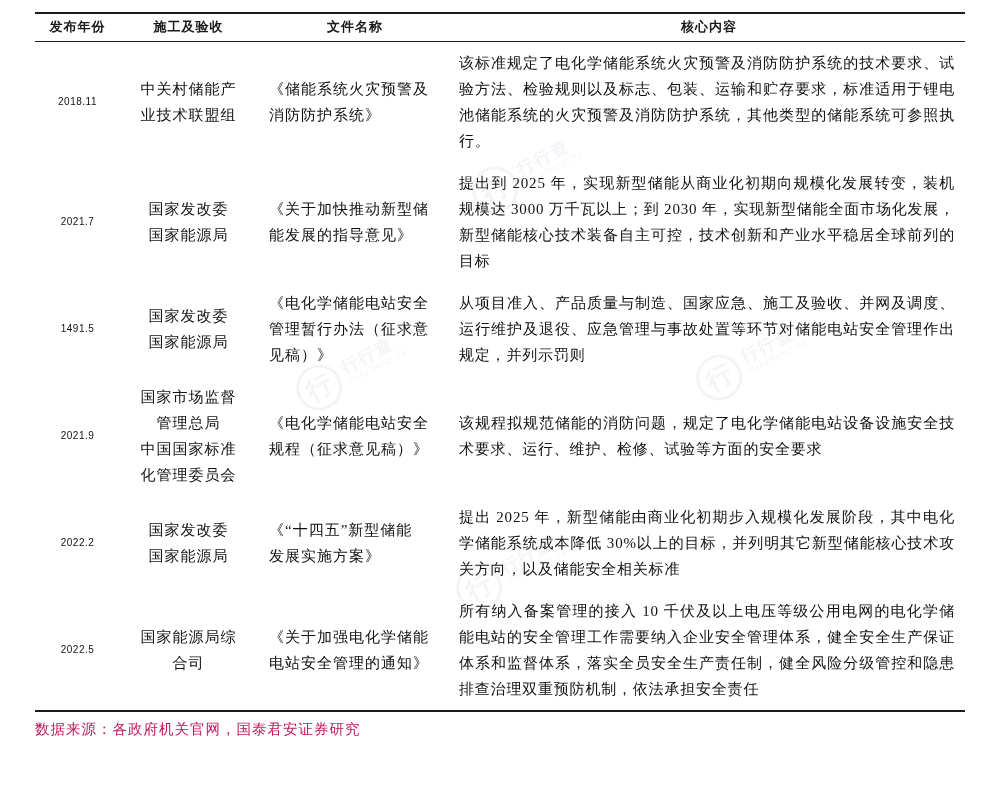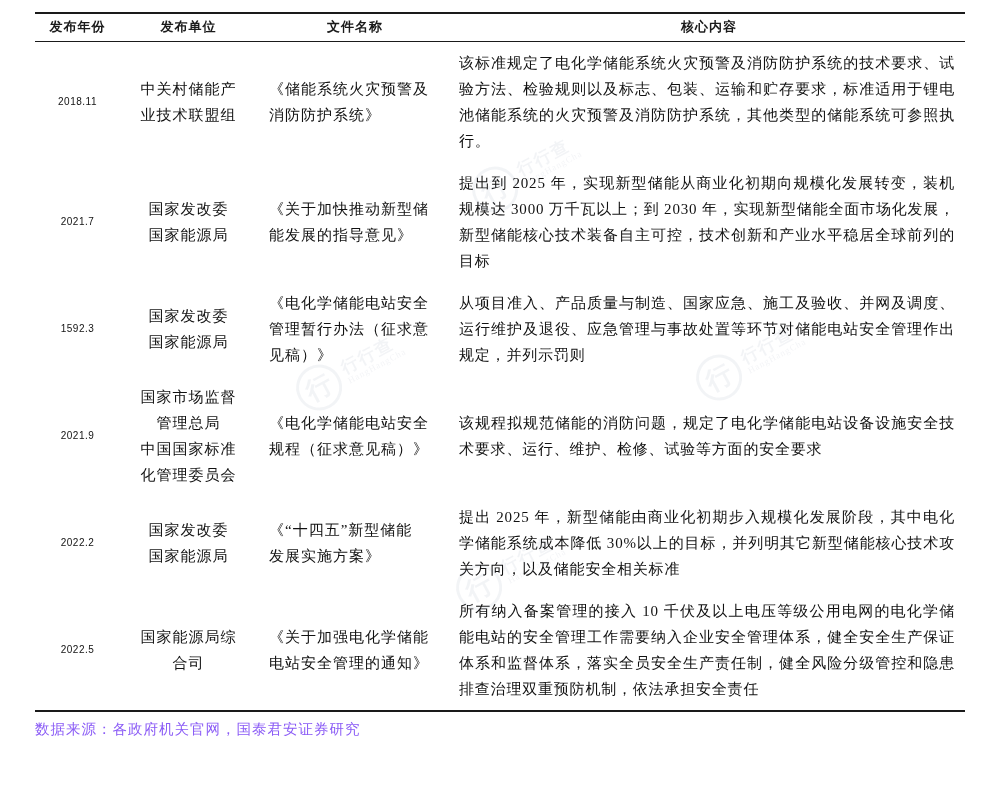--- a/index.html
+++ b/index.html
@@ -78,21 +78,21 @@
     padding-left: 6px;
     padding-right: 10px;
     letter-spacing: 0.8px;
   }
   
   .footer-note {
     width: 930px;
     padding-top: 8px;
     font-size: 14.5px;
     letter-spacing: 1px;
-    color: #8b5cf6;
+    color: #be185d;
   }
   
   .watermark {
     position: absolute;
     display: flex;
     align-items: center;
     gap: 6px;
     transform: rotate(-28deg);
     opacity: 0.07;
     color: #5b6b8c;
@@ -126,21 +126,21 @@
   <table class="policy-table">
     <colgroup>
       <col class="c-year">
         <col class="c-unit">
         <col class="c-doc">
         <col class="c-content">
     </colgroup>
     <thead>
       <tr>
         <th>发布年份</th>
-        <th>发布单位</th>
+        <th>施工及验收</th>
         <th>文件名称</th>
         <th>核心内容</th>
       </tr>
     </thead>
     <tbody>
       <tr>
         <td class="cell-year">2018.11</td>
         <td class="cell-unit">中关村储能产
 业技术联盟组</td>
         <td class="cell-doc">《储能系统火灾预警及
@@ -149,21 +149,21 @@
       </tr>
       <tr>
         <td class="cell-year">2021.7</td>
         <td class="cell-unit">国家发改委
 国家能源局</td>
         <td class="cell-doc">《关于加快推动新型储
 能发展的指导意见》</td>
         <td class="cell-content">提出到 2025 年，实现新型储能从商业化初期向规模化发展转变，装机规模达 3000 万千瓦以上；到 2030 年，实现新型储能全面市场化发展，新型储能核心技术装备自主可控，技术创新和产业水平稳居全球前列的目标</td>
       </tr>
       <tr>
-        <td class="cell-year">1592.3</td>
+        <td class="cell-year">1491.5</td>
         <td class="cell-unit">国家发改委
 国家能源局</td>
         <td class="cell-doc">《电化学储能电站安全
 管理暂行办法（征求意
 见稿）》</td>
         <td class="cell-content">从项目准入、产品质量与制造、国家应急、施工及验收、并网及调度、运行维护及退役、应急管理与事故处置等环节对储能电站安全管理作出规定，并列示罚则</td>
       </tr>
       <tr>
         <td class="cell-year">2021.9</td>
         <td class="cell-unit">国家市场监督

